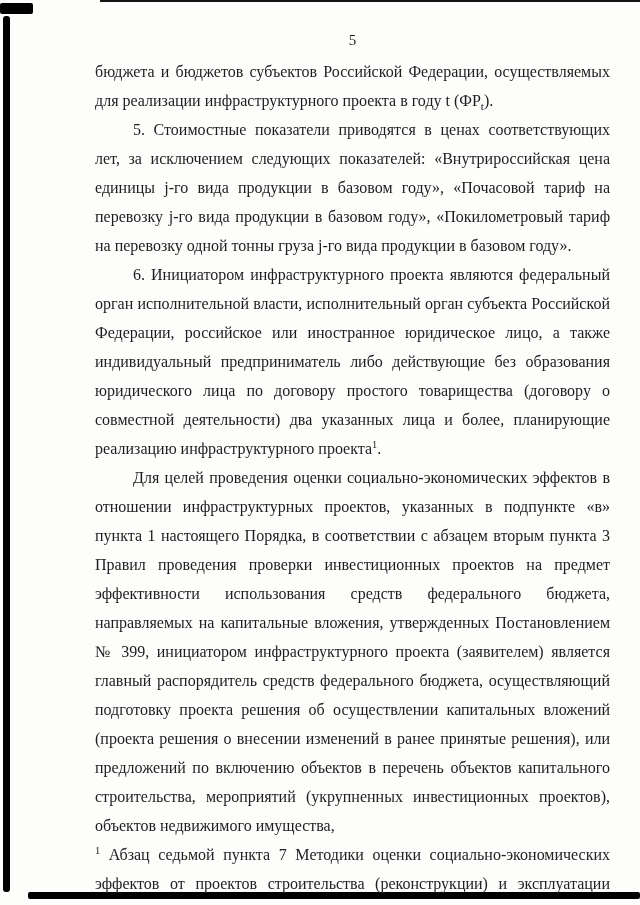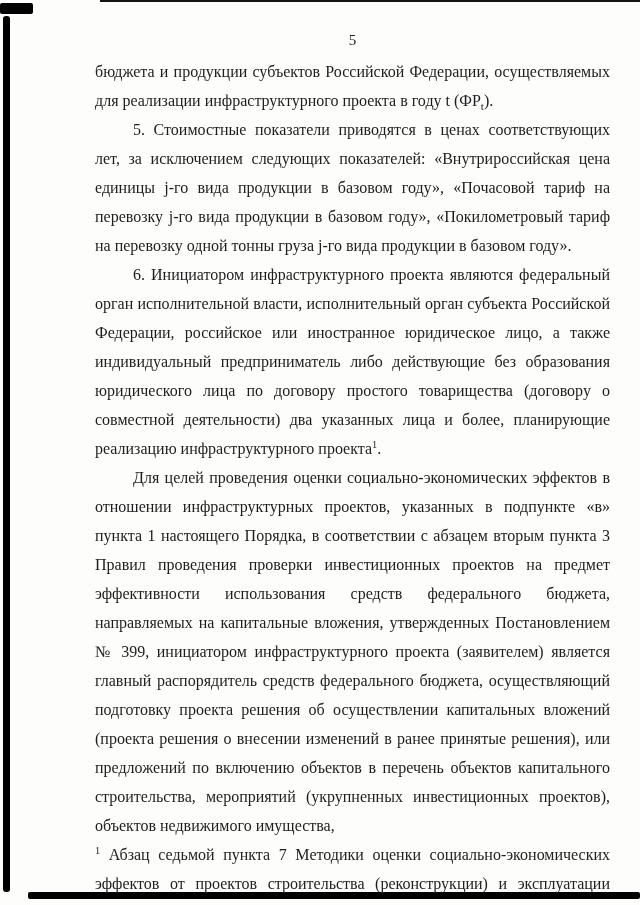--- a/index.html
+++ b/index.html
@@ -62,20 +62,20 @@
 <div class="page">
   <div class="artifact top-left"></div>
   <div class="artifact top-line"></div>
   <div class="artifact left-bar"></div>
   <div class="artifact bottom-bar"></div>
 
   <div class="page-number">5</div>
 
   <div class="content">
     <div>
-        <p><span>бюджета и продукции субъектов Российской Федерации, осуществляемых для реализации инфраструктурного проекта в году t (</span><span>ФР</span><sub>t</sub><span>).</span></p>
+        <p><span>бюджета и бюджетов субъектов Российской Федерации, осуществляемых для реализации инфраструктурного проекта в году t (</span><span>ФР</span><sub>t</sub><span>).</span></p>
         <p class="indent"><span>5. Стоимостные показатели приводятся в ценах соответствующих лет, за исключением следующих показателей: «Внутрироссийская цена единицы j-го вида продукции в базовом году», «Почасовой тариф на перевозку j-го вида продукции в базовом году», «Покилометровый тариф на перевозку одной тонны груза j-го вида продукции в базовом году».</span></p>
         <p class="indent"><span>6. Инициатором инфраструктурного проекта являются федеральный орган исполнительной власти, исполнительный орган субъекта Российской Федерации, российское или иностранное юридическое лицо, а также индивидуальный предприниматель либо действующие без образования юридического лица по договору простого товарищества (договору о совместной деятельности) два указанных лица и более, планирующие реализацию инфраструктурного проекта</span><sup>1</sup><span>.</span></p>
         <p class="indent"><span>Для целей проведения оценки социально-экономических эффектов в отношении инфраструктурных проектов, указанных в подпункте «в» пункта 1 настоящего Порядка, в соответствии с абзацем вторым пункта 3 Правил проведения проверки инвестиционных проектов на предмет эффективности использования средств федерального бюджета, направляемых на капитальные вложения, утвержденных Постановлением № 399, инициатором инфраструктурного проекта (заявителем) является главный распорядитель средств федерального бюджета, осуществляющий подготовку проекта решения об осуществлении капитальных вложений (проекта решения о внесении изменений в ранее принятые решения), или предложений по включению объектов в перечень объектов капитального строительства, мероприятий (укрупненных инвестиционных проектов), объектов недвижимого имущества,</span></p>
       </div>
     <p class="footnote"><sup>1</sup><span> Абзац седьмой пункта 7 Методики оценки социально-экономических эффектов от проектов строительства (реконструкции) и эксплуатации объектов транспортной инфраструктуры, планируемых к реализации с привлечением средств федерального бюджета, а также с предоставлением государственных гарантий Российской Федерации и налоговых льгот, утвержденной постановлением Правительства Российской Федерации от 26.11.2019 № 1512.</span></p>
   </div>
 </div>
 
 </body></html>

